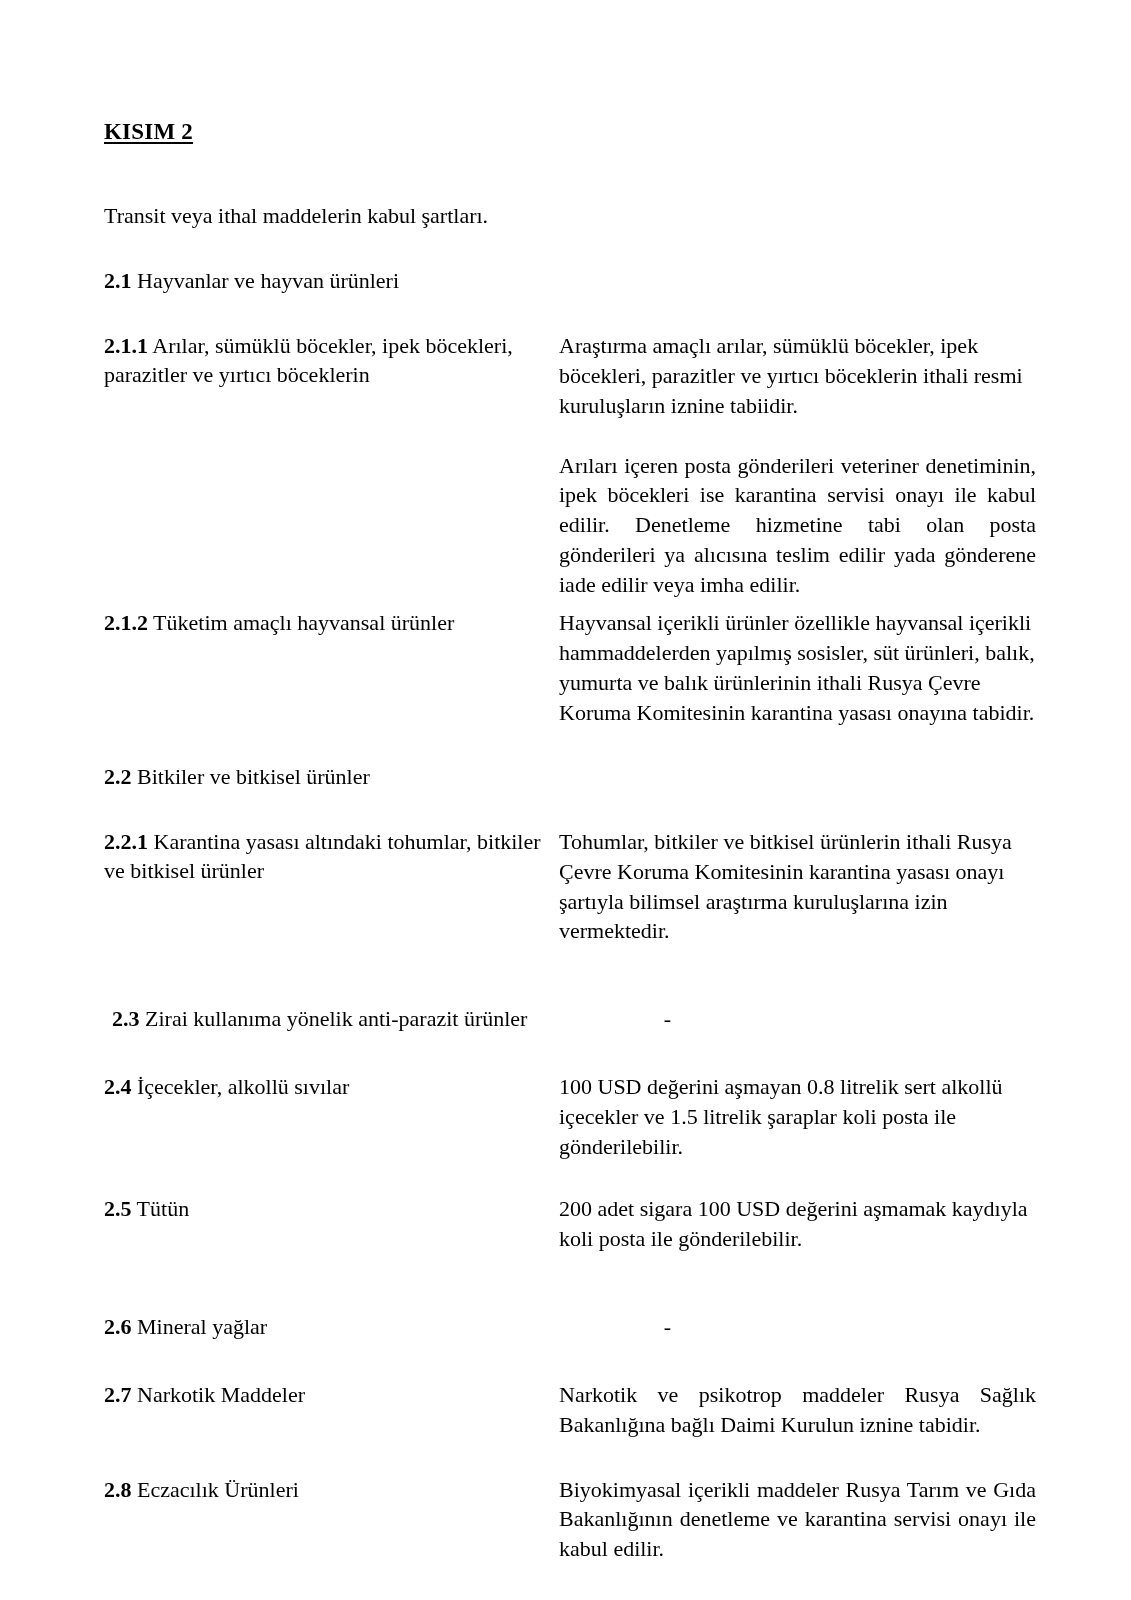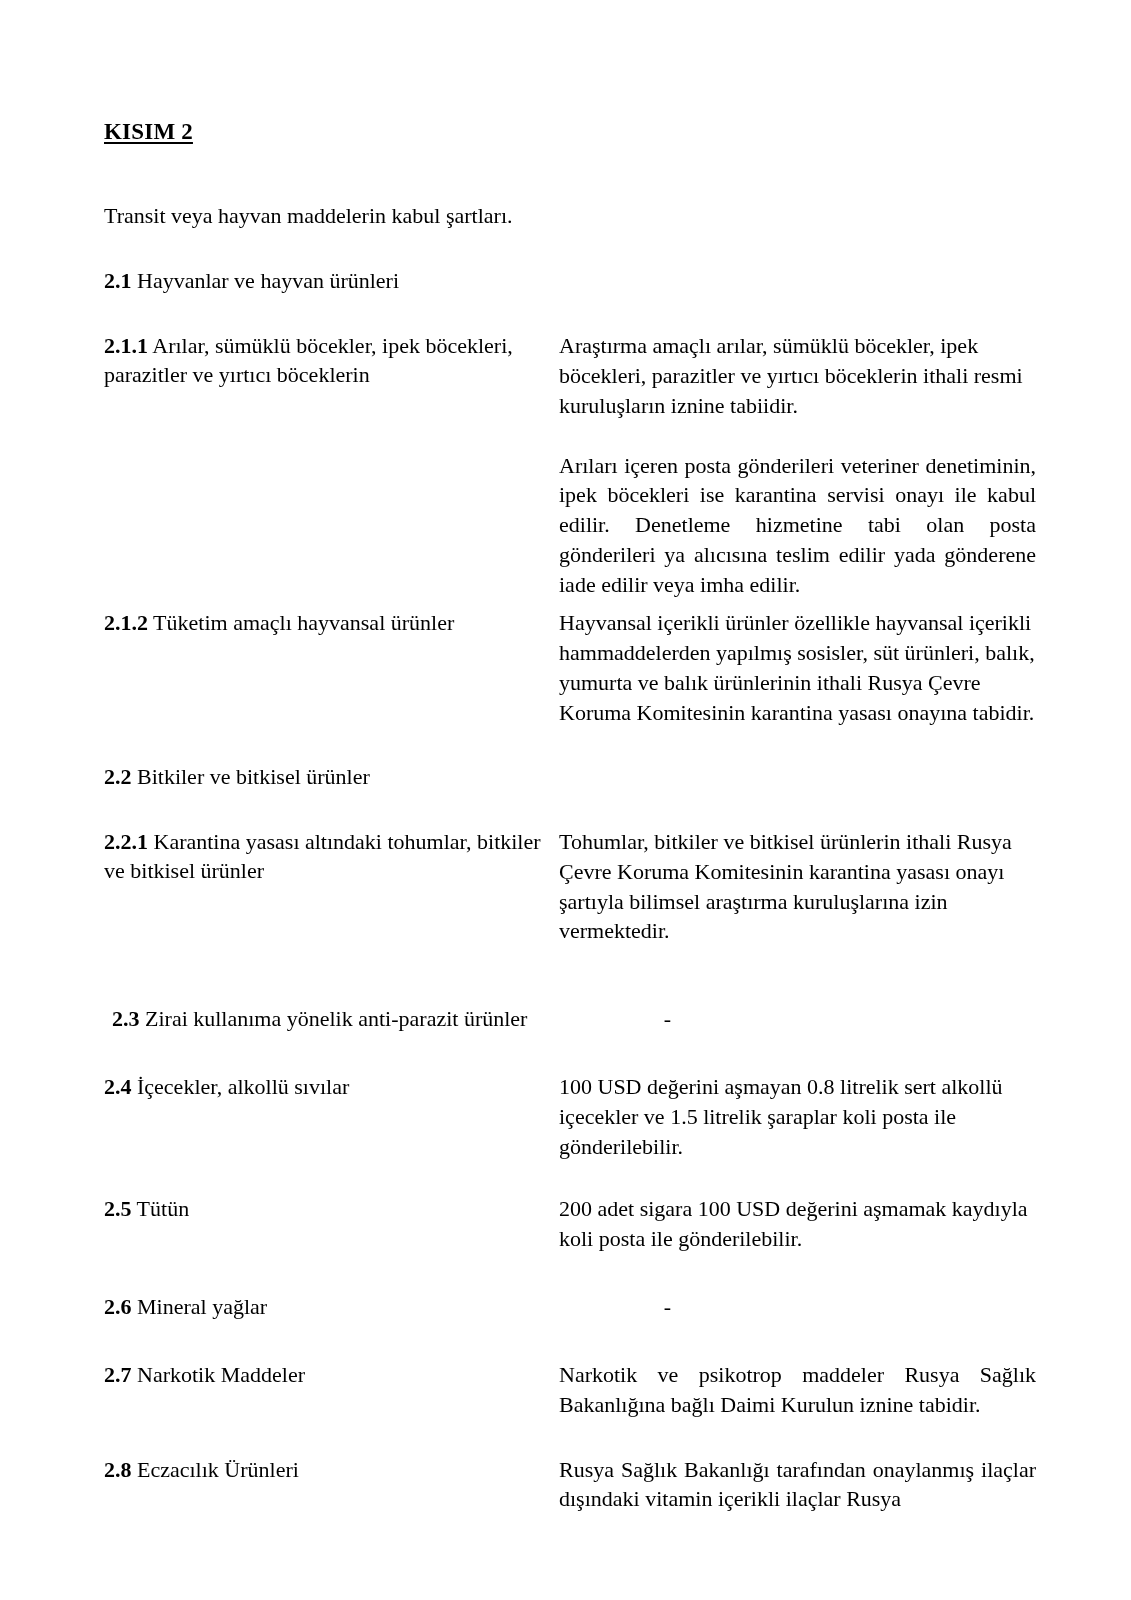--- a/index.html
+++ b/index.html
@@ -97,35 +97,35 @@
     font-size: 22px;
     line-height: 1.32;
   }
 
   
   .row-211 { margin-bottom: 8px; }
   .row-212 { margin-bottom: 34px; }
   .row-221 { margin-bottom: 58px; }
   .row-23  { margin-bottom: 38px; }
   .row-24  { margin-bottom: 32px; }
-  .row-25  { margin-bottom: 38px; justify-content: center; }
+  .row-25  { margin-bottom: 58px; justify-content: center; }
   .row-26  { margin-bottom: 38px; margin-top: 32px; }
   .row-27  { margin-bottom: 35px; }
 
   .indent-23 { padding-left: 8px; }
 </style>
 </head>
 <body>
 
 <div class="page">
   <div class="content">
 
     <h1 class="doc-heading">KISIM 2</h1>
 
-    <p class="lead">Transit veya hayvan maddelerin kabul şartları.</p>
+    <p class="lead">Transit veya ithal maddelerin kabul şartları.</p>
 
     <p class="group-head">
       <span class="num">2.1</span><span> Hayvanlar ve hayvan ürünleri</span>
     </p>
 
     <div class="row row-211">
       <div class="col-left">
         <span class="num">2.1.1</span><span> Arılar, sümüklü böcekler, ipek böcekleri, parazitler ve yırtıcı böceklerin</span>
       </div>
       <div class="col-right">
@@ -195,18 +195,19 @@
       <div class="col-right">
         <p class="just">Narkotik ve psikotrop maddeler Rusya Sağlık Bakanlığına bağlı Daimi Kurulun iznine tabidir.</p>
       </div>
     </div>
 
     <div class="row row-28">
       <div class="col-left">
         <span class="num">2.8</span><span> Eczacılık Ürünleri</span>
       </div>
       <div class="col-right">
+        <p class="just">Biyokimyasal içerikli maddeler Rusya Tarım ve Gıda Bakanlığının denetleme ve karantina servisi onayı ile kabul edilir.</p>
         <p class="just">Rusya Sağlık Bakanlığı tarafından onaylanmış ilaçlar dışındaki vitamin içerikli ilaçlar Rusya</p>
       </div>
     </div>
 
   </div>
 </div>
 
 </body></html>

